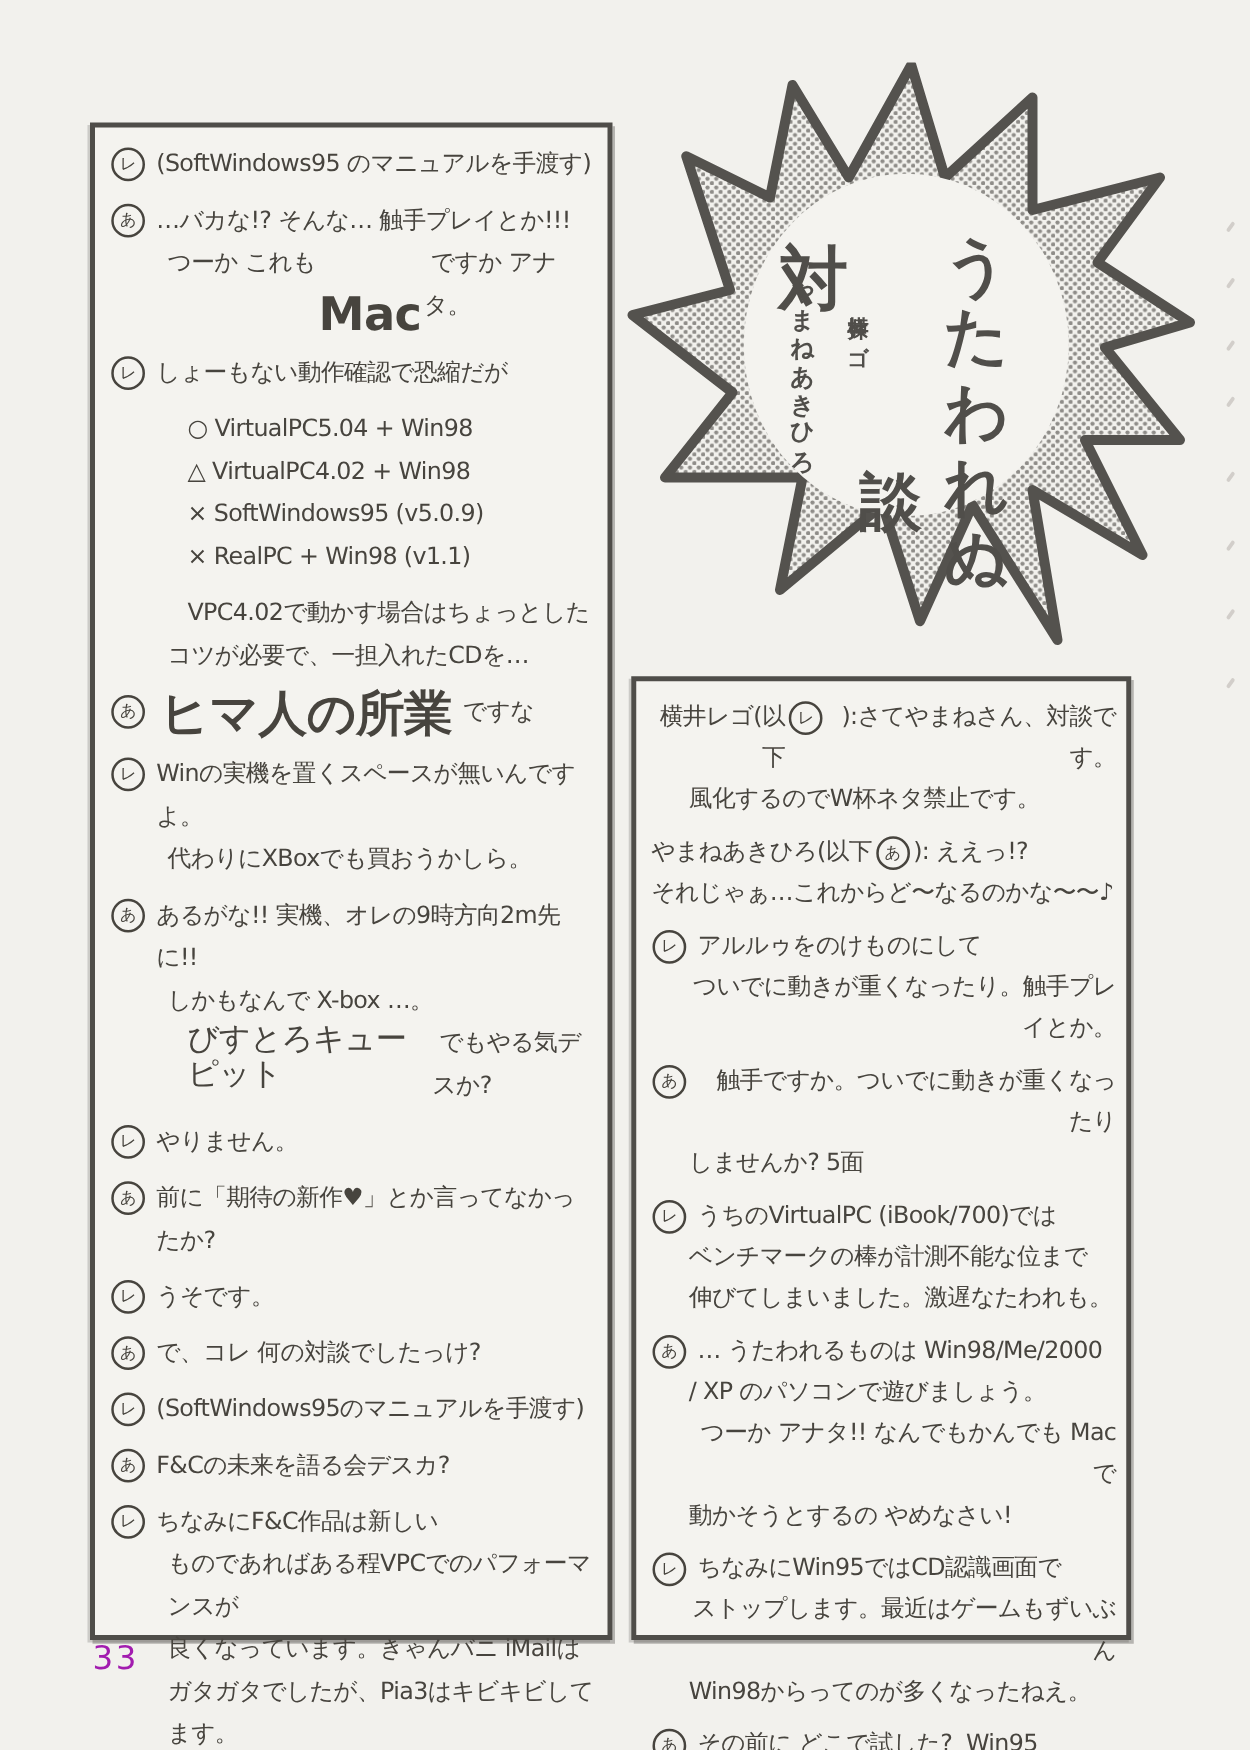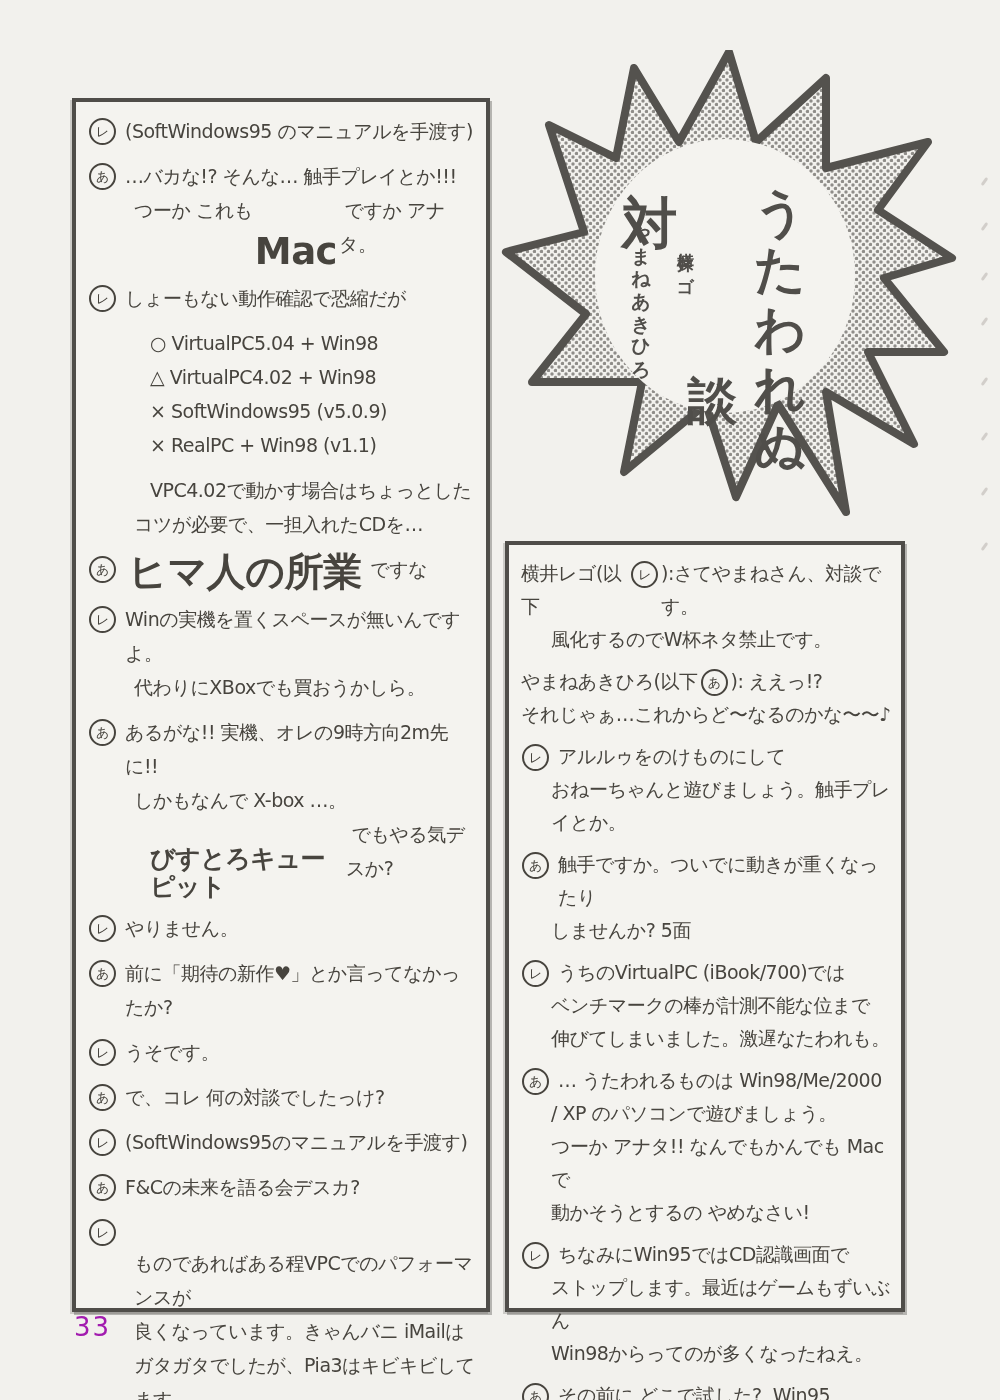--- a/index.html
+++ b/index.html
@@ -11,35 +11,35 @@
   }
   
   .panel{
     position:absolute;box-sizing:border-box;background:#f4f3ef;
     border:4px solid #4f4d49;
     box-shadow:2px 3px 0 rgba(70,67,62,.35),-2px 2px 0 rgba(70,67,62,.22);
   }
   .panel-left{left:72px;top:98px;width:418px;height:1214px;padding:12px 10px 8px 12px;}
   .panel-right{left:505px;top:541px;width:400px;height:771px;padding:12px 8px 8px 12px;}
   .block{margin-bottom:11px;}
-  .panel-right .block{margin-bottom:9px;}
+  .panel-right .block{margin-bottom:9px;text-align:right;}
   .row{display:flex;align-items:flex-start;line-height:34px;font-size:19px;letter-spacing:-0.5px;}
   .panel-right .row{line-height:33px;font-size:19px;}
   .panel-left .ind1{padding-left:46px;}
   .panel-left .ind2{padding-left:62px;}
   .panel-right .ind1{padding-left:30px;}
   .mark{
     flex:0 0 auto;width:23px;height:23px;border:2px solid #47443e;border-radius:50%;
     display:inline-flex;align-items:center;justify-content:center;
     font-size:13px;line-height:1;margin:4px 9px 0 1px;background:transparent;
   }
   .row .mark.inline{margin:4px 3px 0 3px;}
   .seg{white-space:pre-wrap;}
   .seg.lg{font-size:39px;font-weight:700;line-height:1;padding:0 3px;}
-  .seg.lg2{font-size:25px;font-weight:700;line-height:1.1;margin-top:28px;}
+  .seg.lg2{font-size:25px;font-weight:400;line-height:1.1;}
   .seg.xl{font-size:37px;font-weight:700;line-height:1;padding:0 2px;margin-top:40px;}
   
   .burst-wrap{position:absolute;left:494px;top:50px;width:466px;height:486px;}
   .vtext{position:absolute;writing-mode:vertical-rl;text-orientation:upright;color:#504e4a;}
   .t-main{left:745px;top:150px;font-size:51px;font-weight:700;letter-spacing:2px;}
   .t-tai{left:612px;top:146px;font-size:56px;font-weight:700;}
   .t-dan{left:680px;top:334px;font-size:50px;font-weight:700;}
   .t-yamane{left:629px;top:211px;font-size:19px;font-weight:700;letter-spacing:1px;}
   .t-lego{left:675px;top:239px;font-size:17px;font-weight:700;letter-spacing:2px;}
   
@@ -176,20 +176,21 @@
     </div>
     <div class="block">
       <div class="row ind0">
         <span class="mark">あ</span>
         <span class="seg n">F&amp;Cの未来を語る会デスカ?</span>
       </div>
     </div>
     <div class="block">
       <div class="row ind0">
         <span class="mark">レ</span>
+        <span class="seg n">ちなみにF&amp;C作品は新しい</span>
       </div>
       <div class="row ind1">
         <span class="seg n">ものであればある程VPCでのパフォーマンスが</span>
       </div>
       <div class="row ind1">
         <span class="seg n">良くなっています。きゃんバニ iMailは</span>
       </div>
       <div class="row ind1">
         <span class="seg n">ガタガタでしたが、Pia3はキビキビしてます。</span>
       </div>
@@ -216,21 +217,21 @@
       <div class="row ind0">
         <span class="seg n">それじゃぁ…これからど〜なるのかな〜〜♪</span>
       </div>
     </div>
     <div class="block">
       <div class="row ind0">
         <span class="mark">レ</span>
         <span class="seg n">アルルゥをのけものにして</span>
       </div>
       <div class="row ind1">
-        <span class="seg n">おねーちゃんと遊びましょう。触手プレイとか。</span>
+        <span class="seg n">ついでに動きが重くなったり。触手プレイとか。</span>
       </div>
     </div>
     <div class="block">
       <div class="row ind0">
         <span class="mark">あ</span>
         <span class="seg n">触手ですか。ついでに動きが重くなったり</span>
       </div>
       <div class="row ind1">
         <span class="seg n">しませんか? 5面</span>
       </div>

